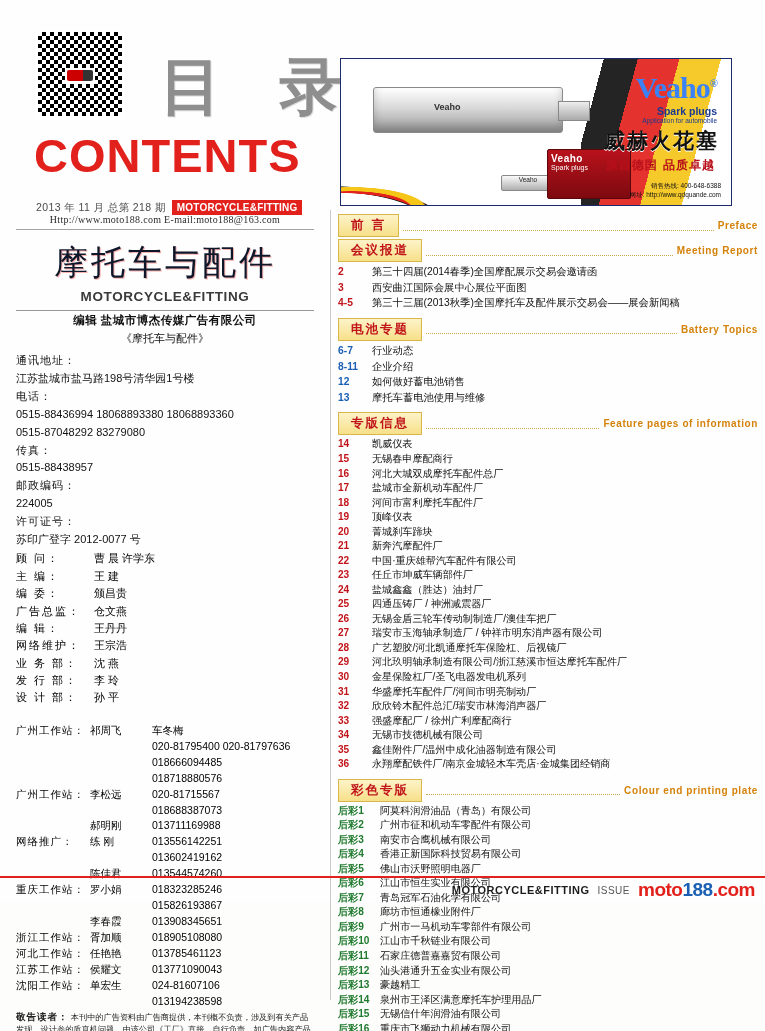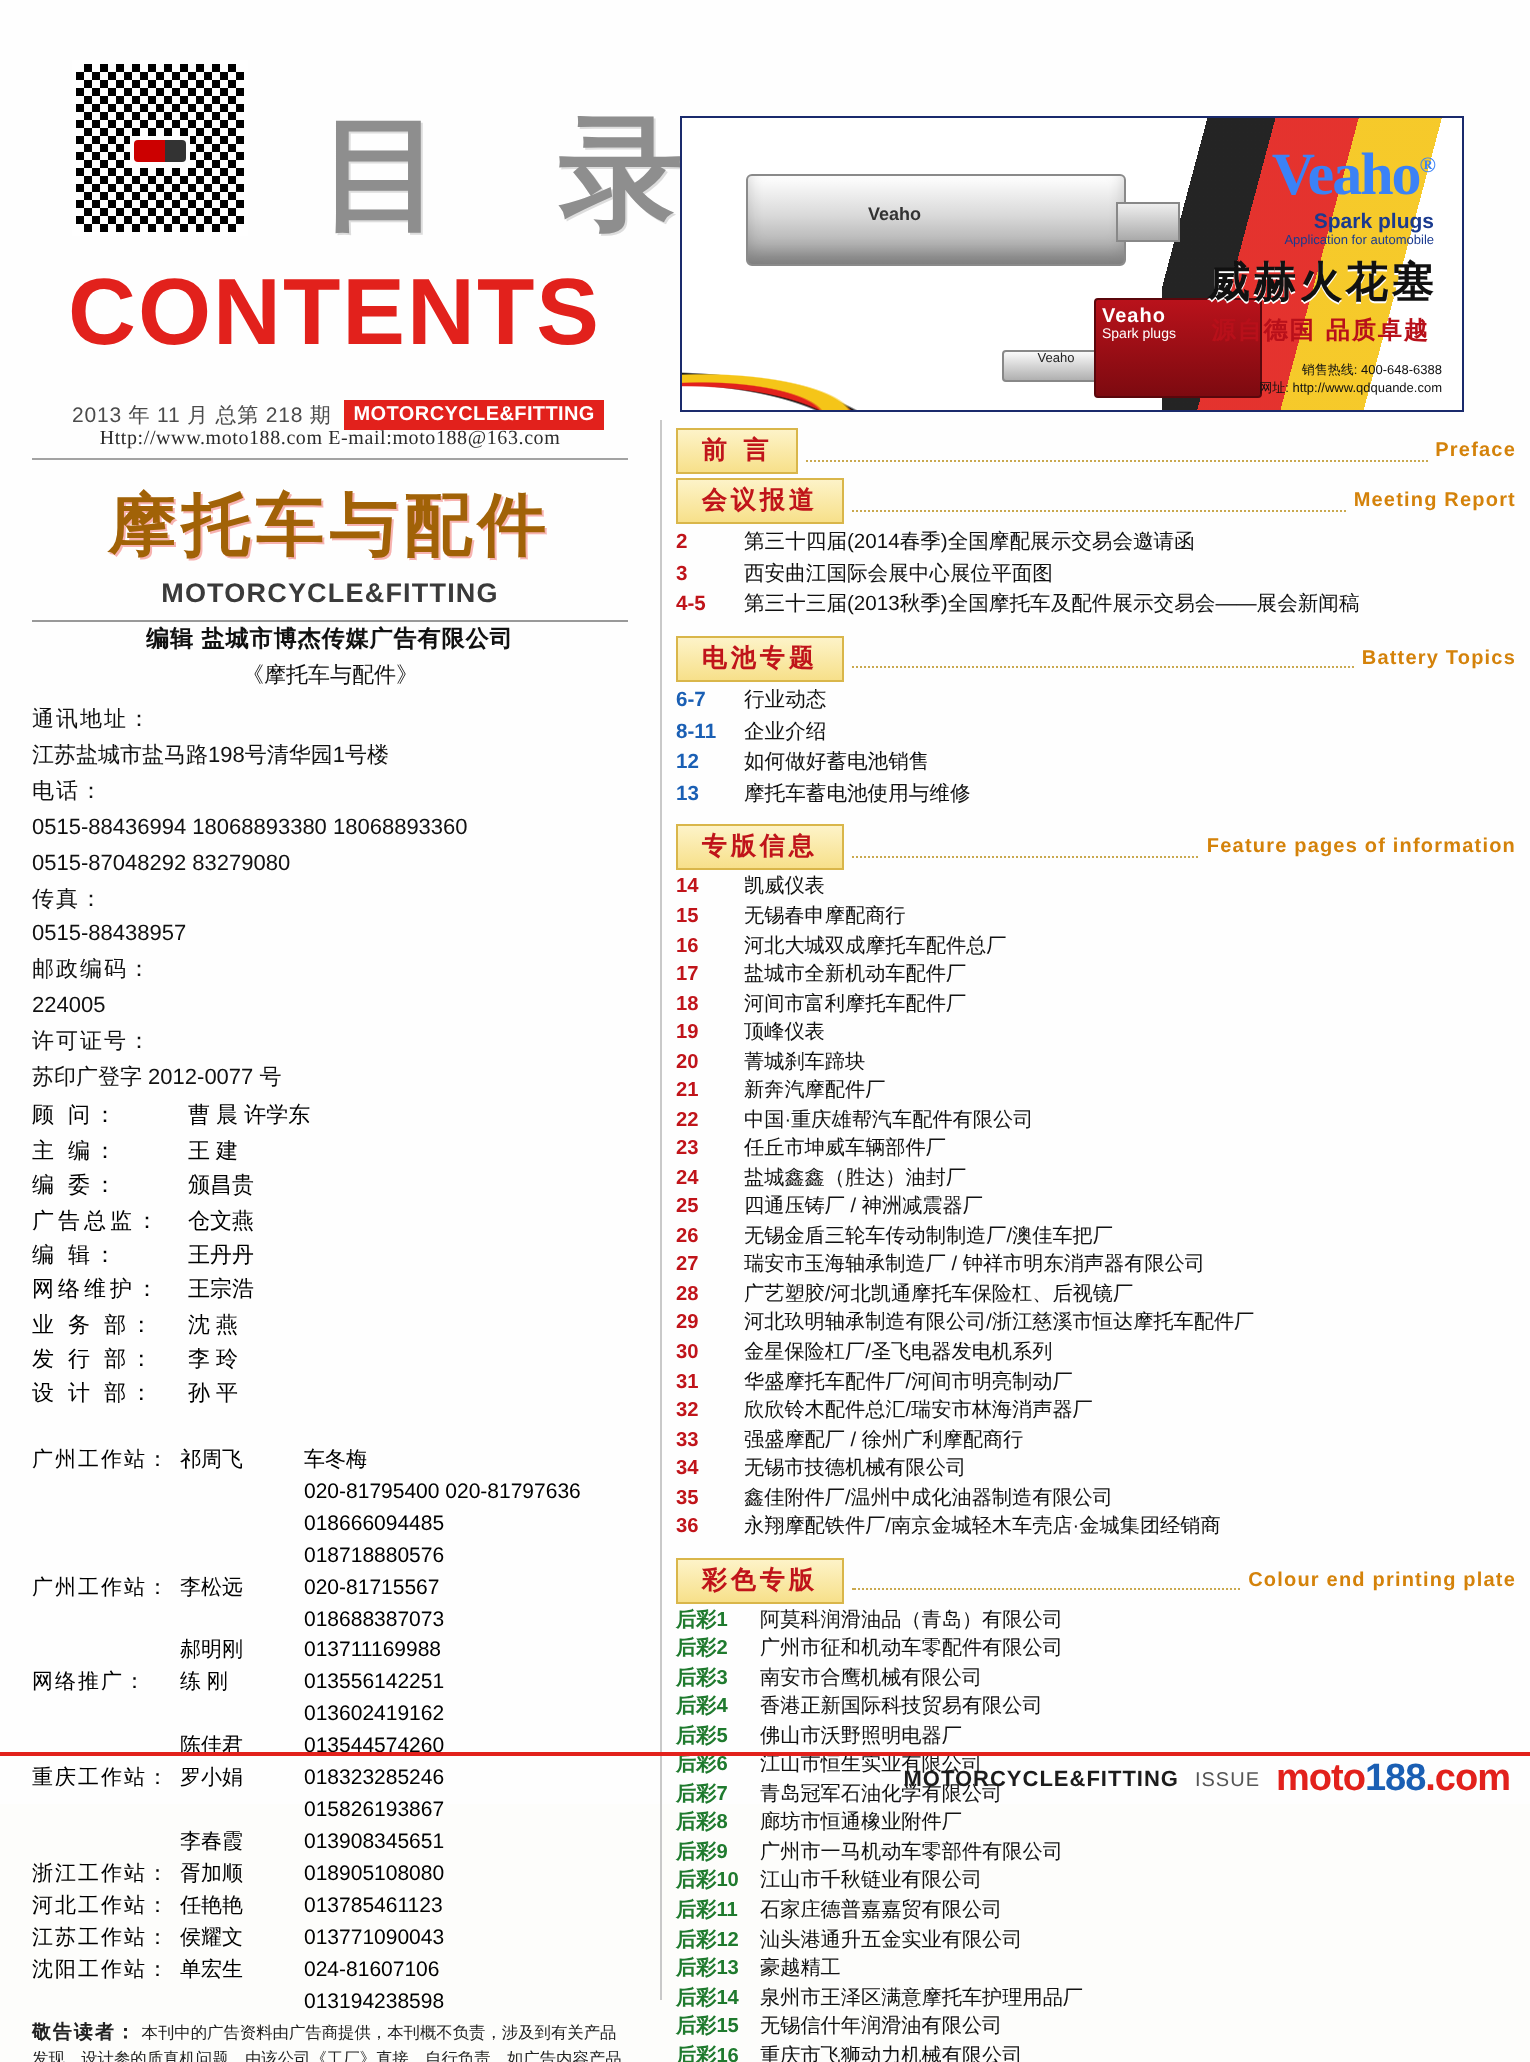--- a/index.html
+++ b/index.html
@@ -132,21 +132,21 @@
   
   .left { position: absolute; left: 0; top: 214px; width: 330px; padding: 0 16px; }
   .urlbar {
     font-family: "Liberation Serif", serif;
     font-size: 10px; color: #2b2b2b; text-align: center;
     border-bottom: 1px solid #a3a3a3; padding-bottom: 4px; letter-spacing: .3px;
   }
   .mag-title {
     text-align: center; margin-top: 10px;
     font-family: "DejaVu Sans", sans-serif;
-    font-size: 34px; font-weight: bold; color: #a16207;
+    font-size: 34px; font-weight: normal; color: #0f172a;
     letter-spacing: 3px;
     text-shadow: 1px 1px 0 #f7b2b0;
   }
   .mag-title-en {
     text-align: center; font-size: 13.5px; font-weight: bold; color: #3a3a3a;
     letter-spacing: .6px; margin-top: 3px;
     border-bottom: 1px solid #999; padding-bottom: 6px;
   }
   .credits { margin-top: 0; font-size: 11px; color: #111; line-height: 1.62; }
   .credits .row { display: flex; flex-direction: column; }

